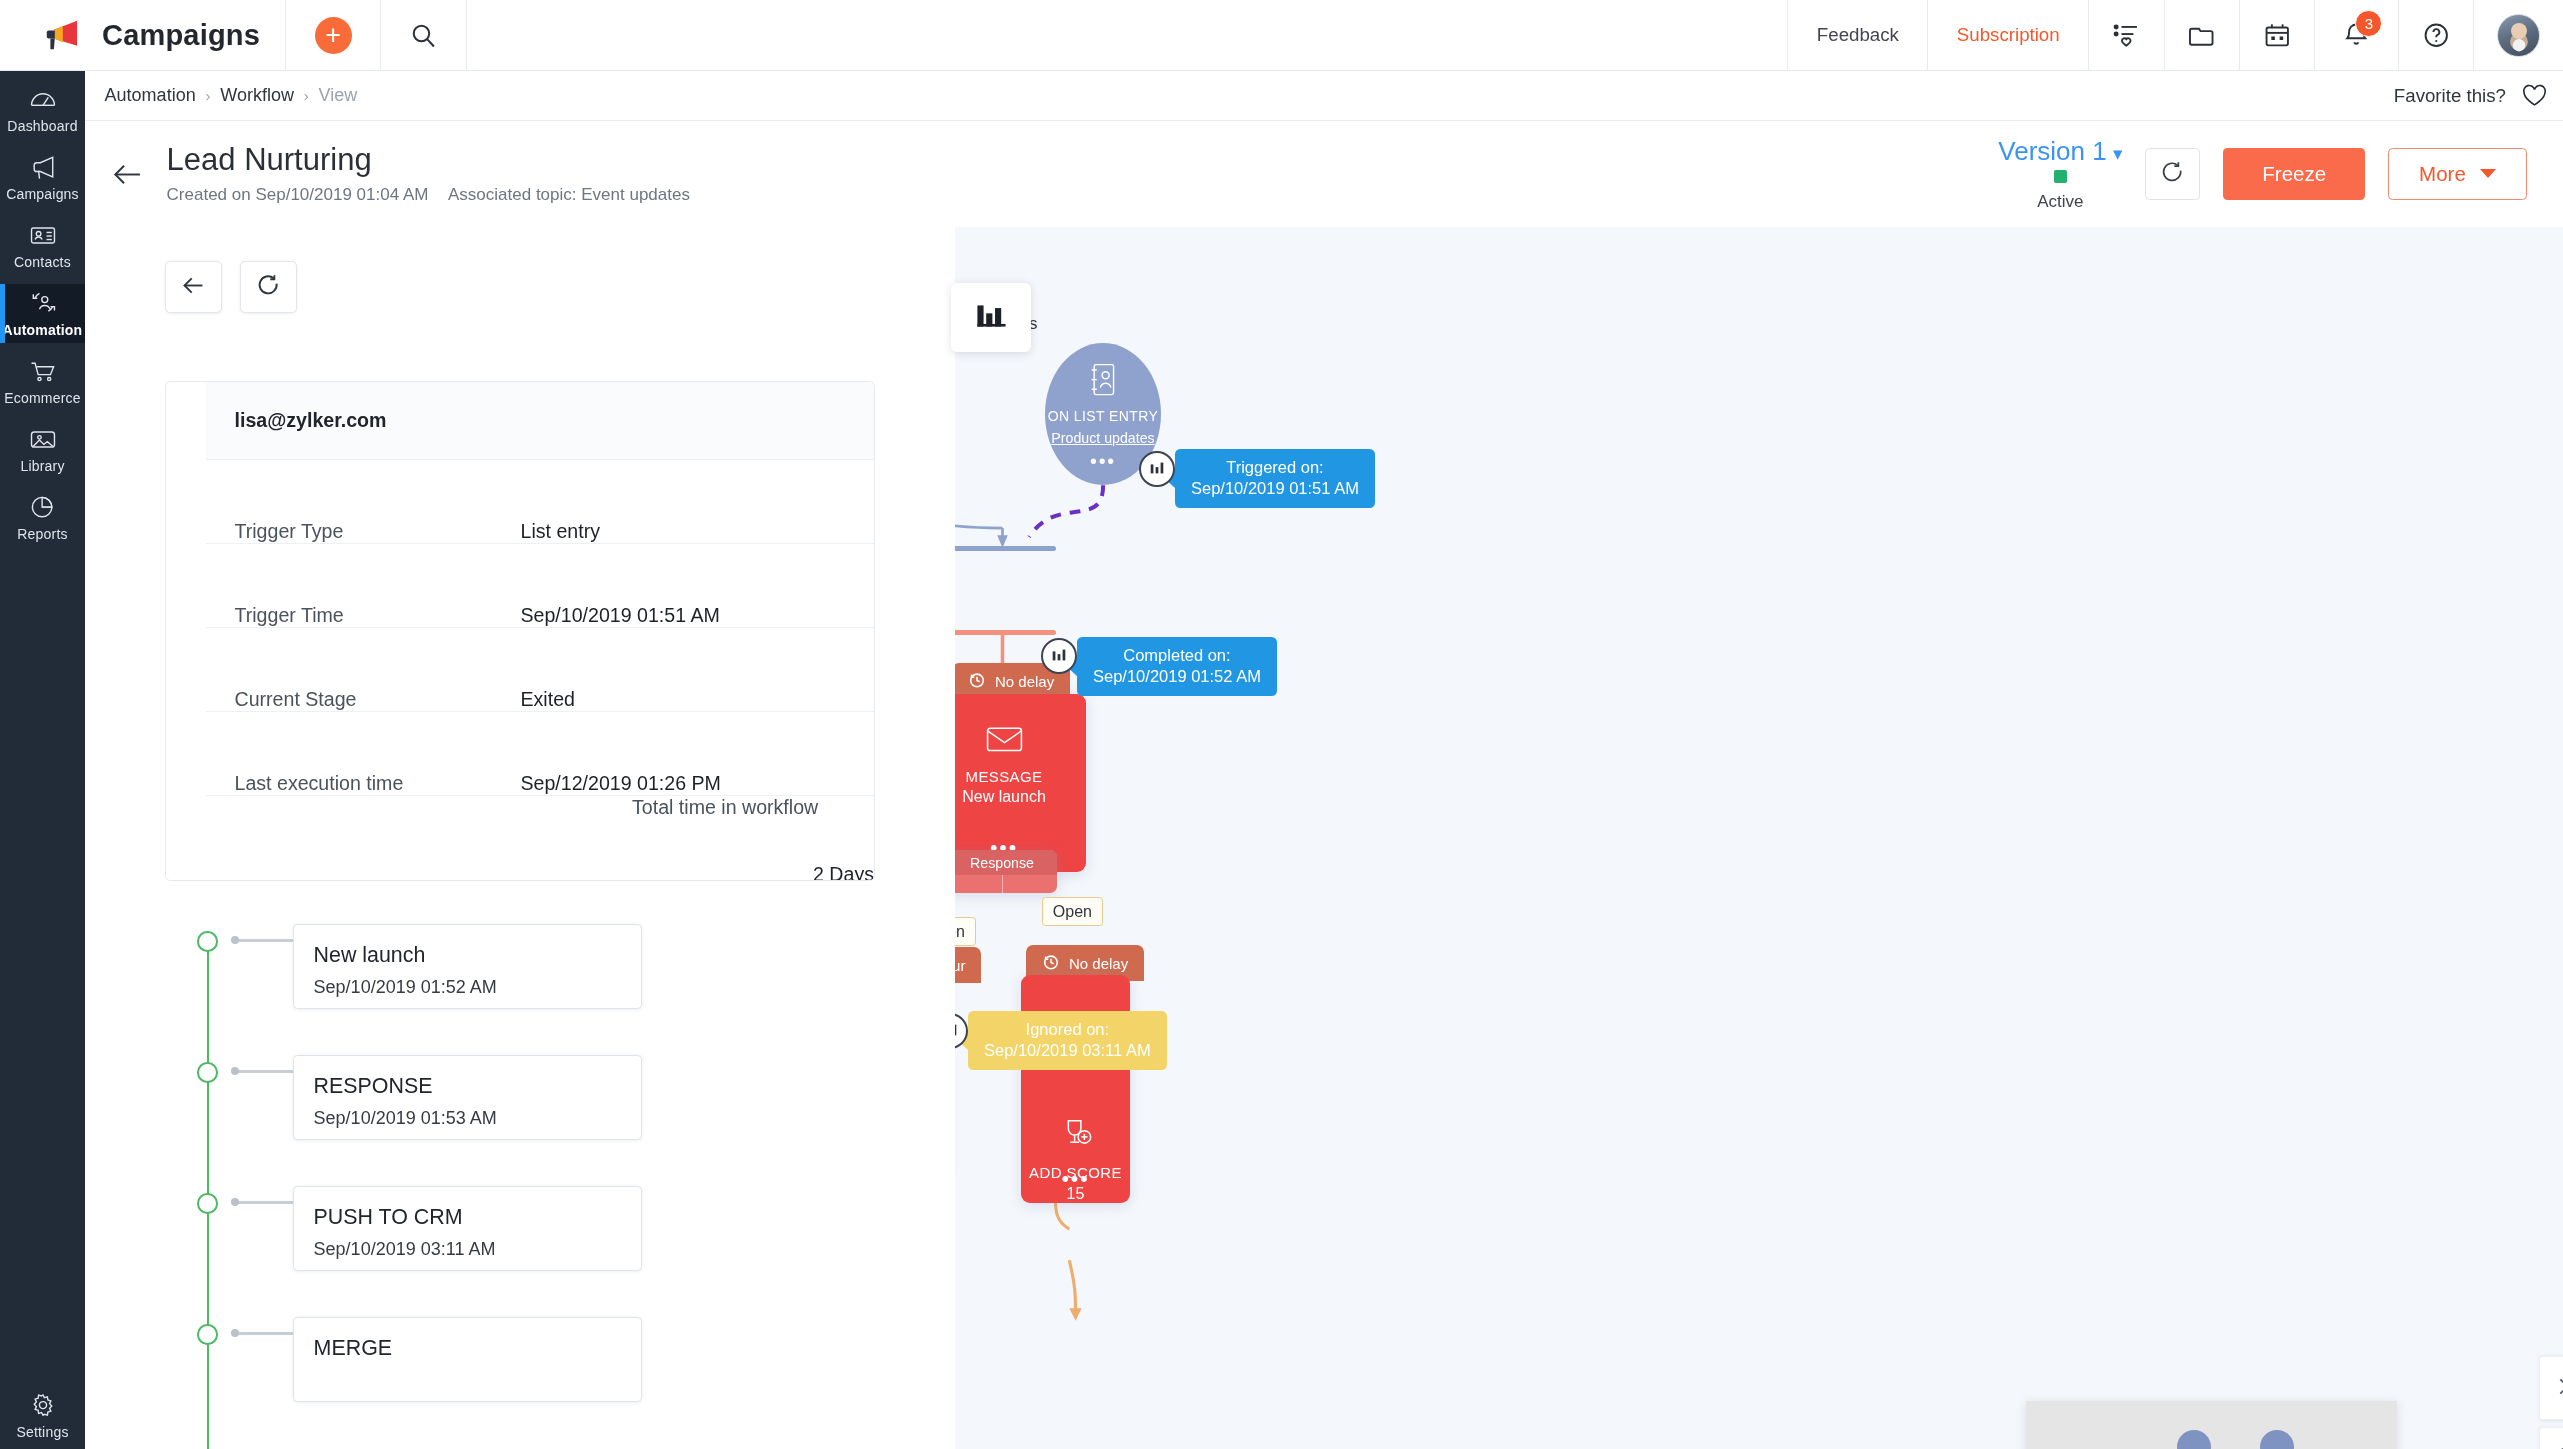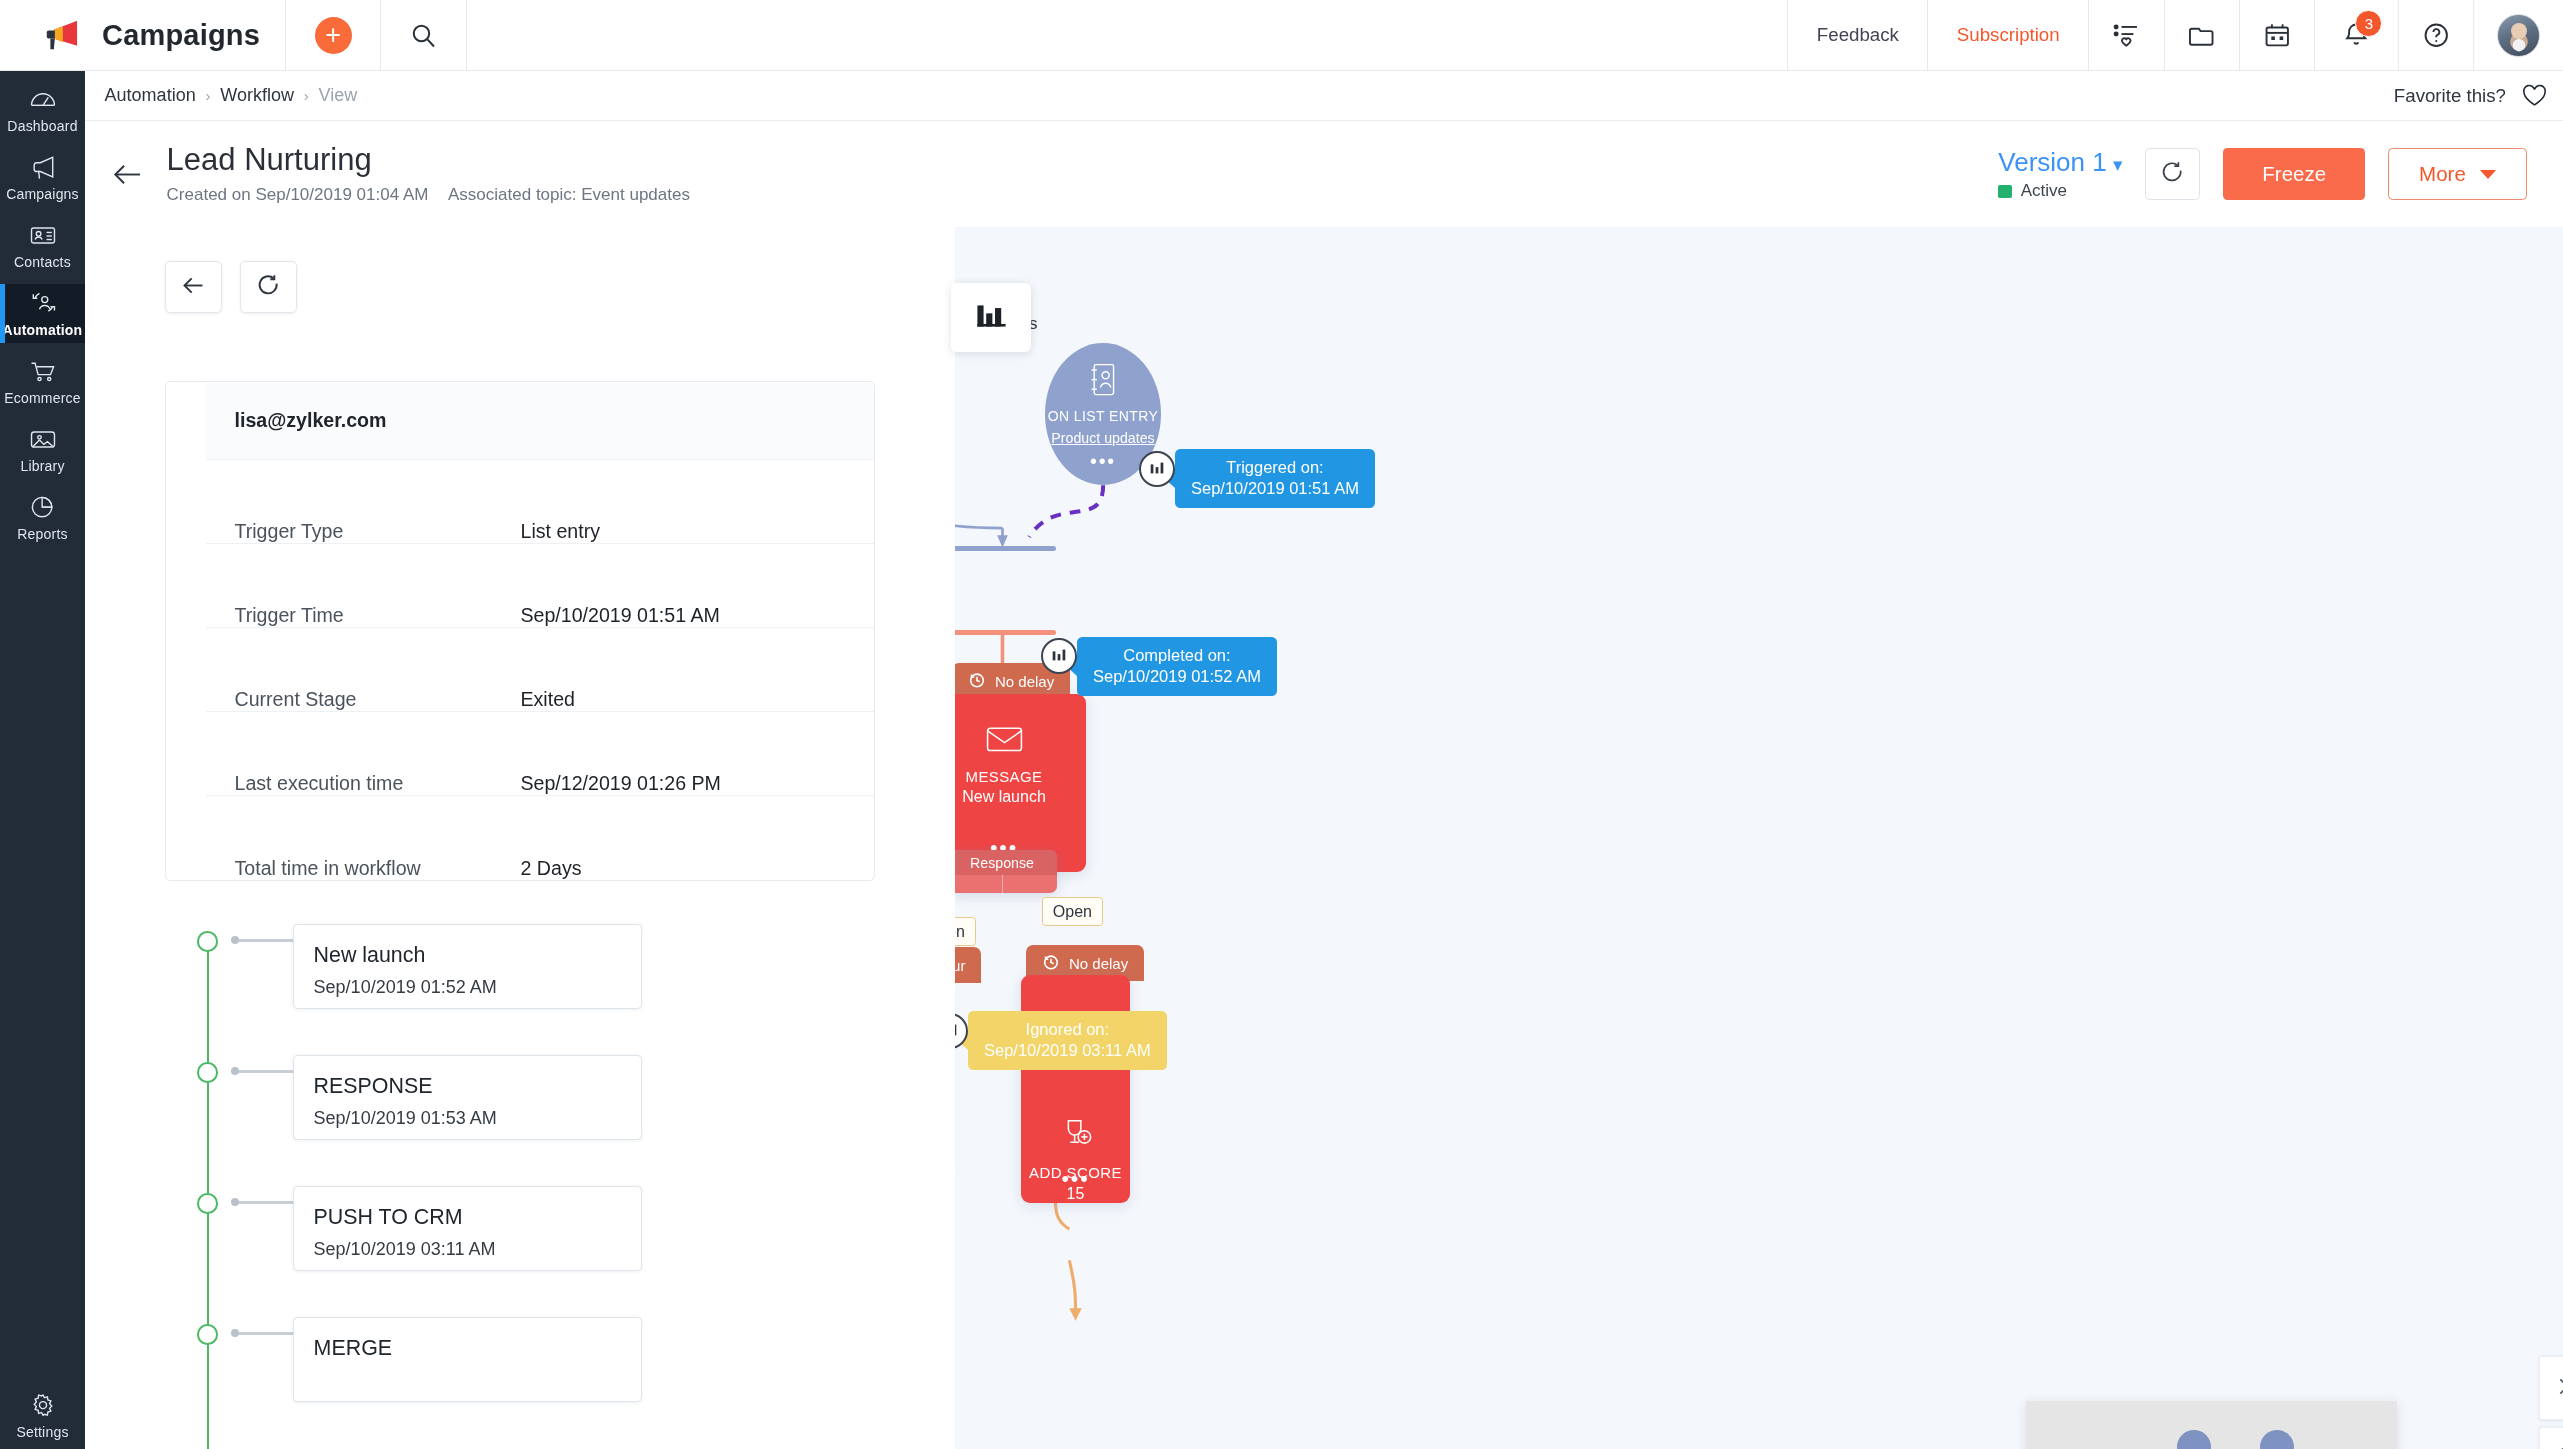--- a/index.html
+++ b/index.html
@@ -90,21 +90,21 @@
     background: #fff; display: flex; align-items: center; z-index: 28;
   }
   .back-arrow { width: 37px; height: 37px; margin: 0 19.6px 0 25px; flex: none; }
   .back-arrow svg { width:100%; height:100%; stroke:#2f3640; fill:none; stroke-width:2.2; }
   .wf-title { font-size: 31px; color: #2b3038; font-weight: 400; line-height: 1.1; }
   .wf-sub { font-size: 17px; color: #6d7681; margin-top: 8px; display:flex; gap: 19.6px; }
   .title-right { margin-left:auto; display:flex; align-items:center; gap: 23px; padding-right: 37px; }
   .version-box { text-align: left; }
   .version-line { font-size: 26px; color: #3a93f5; display: flex; align-items: baseline; gap: 6.2px; }
   .vchev { font-size: 18.7px; }
-  .status-line { display:flex; align-items:center; gap:9px; margin-top: 3.6px; }
+  .status-line { display:flex; align-items:center; gap:9px; margin-top: 3.6px; flex-direction: column; }
   .status-dot { width: 13.4px; height: 13.4px; background: #23b26d; border-radius: 1.8px; }
   .status-txt { font-size: 17px; color: #3d444d; }
   .sq-btn {
     width: 55px; height: 52px; border: 0.9px solid #dfe3e9; border-radius: 4.5px; background:#fff;
     display:flex; align-items:center; justify-content:center;
   }
   .sq-btn svg { width: 27px; height: 27px; stroke:#3a4049; fill:none; stroke-width:1.9; }
   .btn-freeze {
     height: 52px; padding: 0 39px; background:#f96b4a; color:#fff; border-radius:4.5px;
     display:flex; align-items:center; justify-content:center; font-size:20.5px;
@@ -141,21 +141,21 @@
   .info-head {
     height: 78px; background:#fafbfc; display:flex; align-items:center;
     padding-left: 28.5px; font-size: 19.6px; color:#20252c; font-weight:600;
     border-bottom: 0.9px solid #eef1f4;
   }
   .info-row {
     height: 84px; display:flex; align-items:flex-end; border-bottom:0.9px solid #eef1f4;
     padding-left: 28.5px;
     gap: 44px;
   }
-  .info-row:last-child { border-bottom:none; }
+  .info-row:last-child { border-bottom:none;flex-direction:column; }
   .info-k { width: 242px; font-size: 19.6px; color:#4a525c; }
   .info-v { font-size: 19.6px; color:#1d2228; }
 
   
   .timeline { position: relative; margin: 43px 0 0 112px; width: 623px; }
   .tl-line { position:absolute; left: 9.8px; top: 12.5px; bottom: -53px; width:2.7px; background:#4cb964; }
   .tl-item { position: relative; height: 85px; margin-bottom: 46px; }
   .tl-dot {
     position:absolute; left:0; top:7.1px; width: 20.5px; height: 20.5px; border-radius:50%;
     background:#fff; border:2.2px solid #4cb964; z-index:2;

